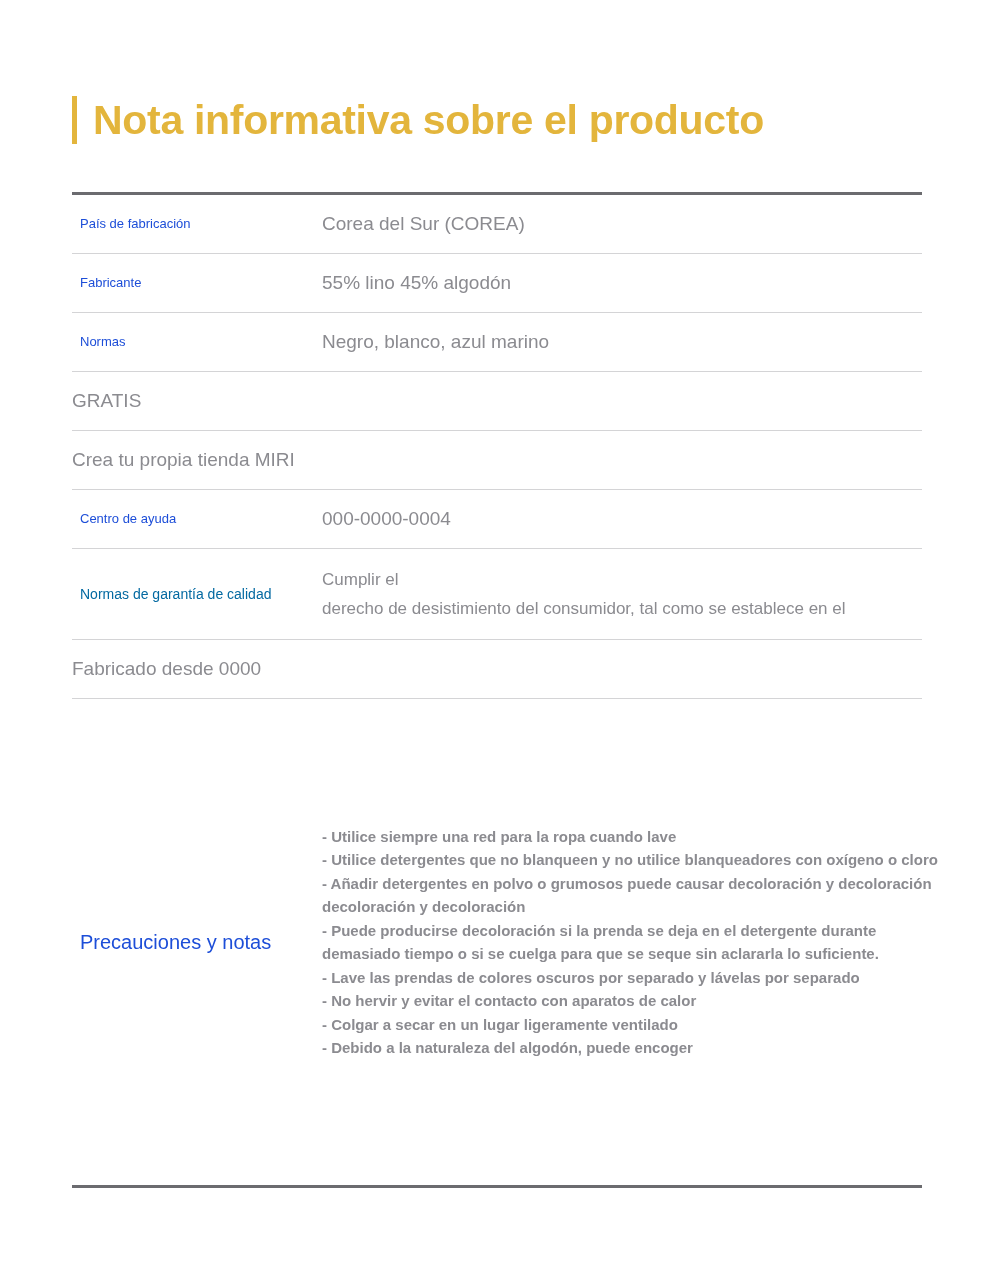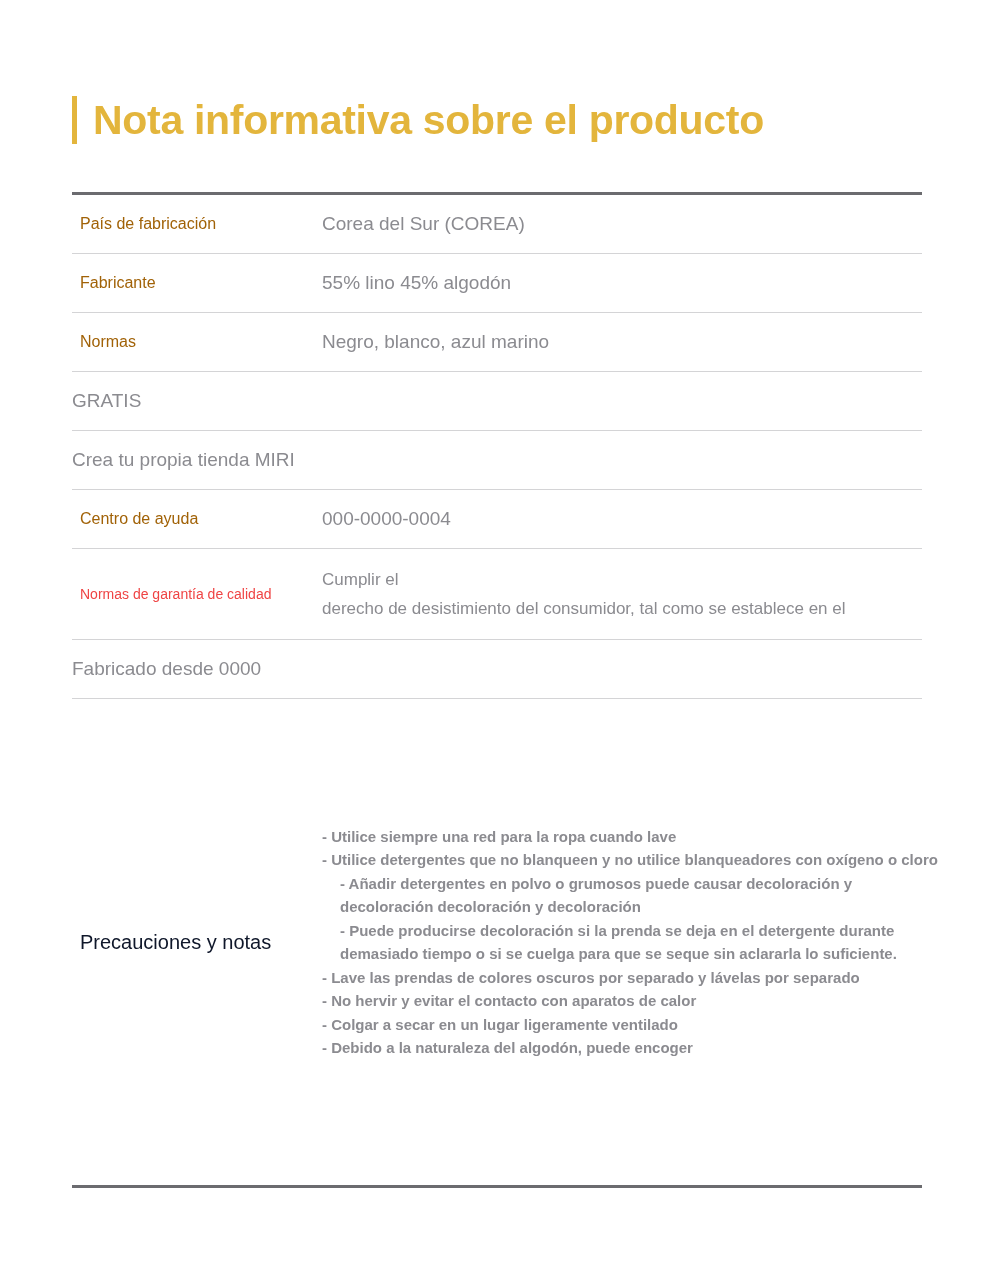--- a/index.html
+++ b/index.html
@@ -65,22 +65,22 @@
     border-bottom: 1px solid #d4d4d6;
     box-sizing: border-box;
   }
   .row:last-child {
     border-bottom: none;
   }
 
   .label {
     flex: 0 0 250px;
     width: 250px;
-    color: #a16207;
-    font-size: 16px;
+    color: #1d4ed8;
+    font-size: 13px;
     font-weight: 500;
     line-height: 1.3;
     padding: 0 6px 0 8px;
     box-sizing: border-box;
     white-space: nowrap;
   }
   .value {
     flex: 1 1 auto;
     color: #8b8b90;
     font-size: 19px;
@@ -99,54 +99,53 @@
   .row-std .value { line-height: 1.2; }
 
   
   .row-warranty {
     height: 91px;
     align-items: center;
   }
   .row-warranty .label {
     font-size: 14px;
     font-weight: 400;
-    color: #ef4444;
+    color: #0369a1;
     white-space: nowrap;
     padding-left: 8px;
   }
   .row-warranty .value {
     font-size: 17px;
     line-height: 29px;
     color: #8b8b90;
   }
   .value-line { display: block; }
 
   
   .row-notes {
     height: 486px;
     align-items: center;
   }
   .row-notes .label {
     font-size: 20px;
     font-weight: 400;
-    color: #0f172a;
+    color: #1d4ed8;
   }
   .row-notes .value {
     font-size: 15px;
     line-height: 23.5px;
     color: #8b8b90;
   }
   .note-line {
     display: block;
     white-space: nowrap;
     font-weight: bold;
   }
   .note-line.wrap {
     white-space: normal;
-    margin-left: 18px;
   }
 </style>
 </head>
 <body>
 
 <div class="page">
 
   <div class="title-block">
     <span class="title-bar"></span>
     <span class="title-text">Nota informativa sobre el producto</span>

